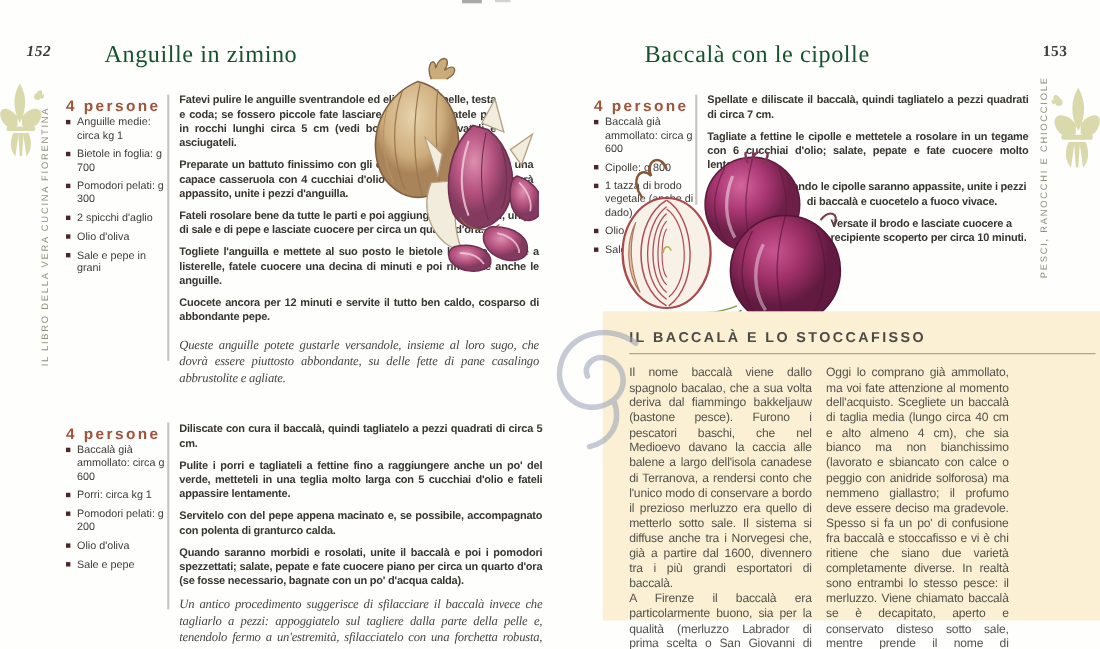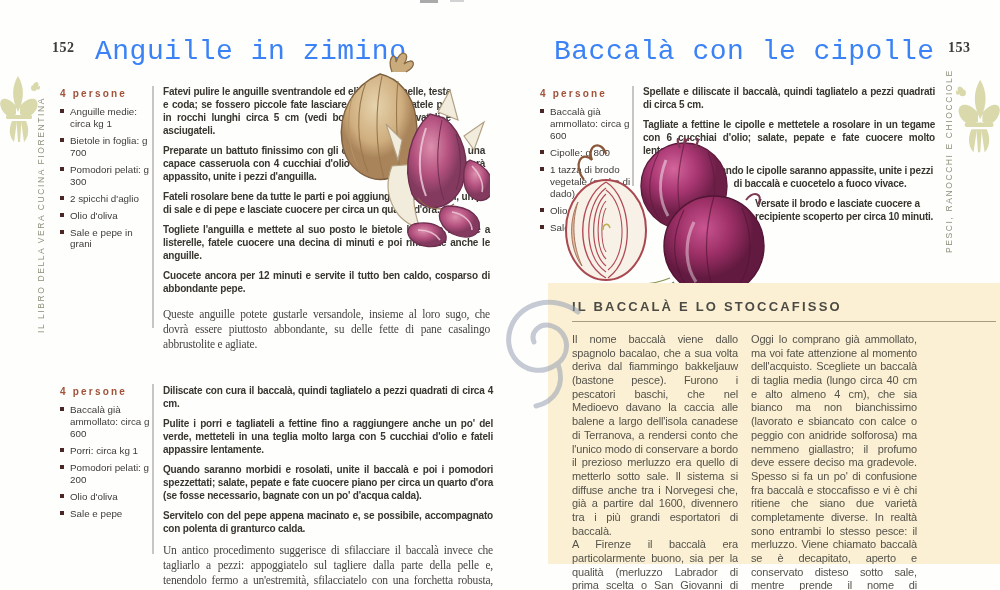--- a/index.html
+++ b/index.html
@@ -10,41 +10,41 @@
   .sliver.s2{height:2px;background:#d2d2d2;}
 
   
   .vtext{position:absolute;transform:rotate(-90deg);transform-origin:0 0;
          font-size:8.5px;letter-spacing:1.6px;color:#8f8f7c;white-space:nowrap;}
   .fleur{position:absolute;}
 
   .pagenum{position:absolute;font-family:"Liberation Serif",serif;font-size:14px;
            font-weight:bold;color:#3c3c3c;letter-spacing:.5px;}
 
-  .recipe-title{position:absolute;font-family:Liberation Mono, monospace;
-                font-size:28px;color:#3b82f6;letter-spacing:.5px;white-space:nowrap;}
-
-  .serves{position:absolute;font-size:10px;font-weight:bold;letter-spacing:2.2px;
+  .recipe-title{position:absolute;font-family:Liberation Serif, serif;
+                font-size:22px;color:#14532d;letter-spacing:.5px;white-space:nowrap;}
+
+  .serves{position:absolute;font-size:14px;font-weight:bold;letter-spacing:2.2px;
           color:#a0523a;}
 
   .ing-list{position:absolute;width:94px;}
   .ing-item{position:relative;padding-left:10px;font-size:9.8px;font-weight:normal;
             color:#3d3b39;line-height:1.22;margin-bottom:5px;}
   .ing-item .sq{position:absolute;left:0;top:3px;width:4px;height:4px;background:#4a2626;}
 
   .vdivider{position:absolute;width:1.5px;background:#c7c6c3;}
 
   .rtext{position:absolute;}
   .rtext p{margin:0 0 7px 0;font-size:10px;font-weight:bold;color:#38362f;
            line-height:1.3;letter-spacing:-0.2px;text-align:justify;}
   .rtext p.narrow1{width:288px;}
   .rtext p.narrow2{width:322px;}
   .rtext p.indent1{margin-left:62px;text-align:center;}
   .rtext p.indent2{margin-left:112px;text-align:left;margin-bottom:0;}
-  .note{font-family:"Liberation Serif",serif;font-weight:normal !important;
+  .note{font-family:"Liberation Serif",serif;font-style:italic;font-weight:normal !important;
         font-size:11.5px !important;color:#474540 !important;line-height:1.3 !important;
         text-align:left;margin-top:12px !important;}
 
   
   .infobox{position:absolute;left:548px;top:283px;width:468px;height:281px;
            background:#fbf0d3;box-sizing:border-box;padding:16px 20px 14px 24px;}
   .infobox h3{margin:0;font-size:13px;font-weight:bold;letter-spacing:2.2px;
               color:#4b4a44;}
   .infobox .rule{height:0;border-bottom:1.5px solid #a89d80;margin:7px 0 11px 0;}
   .boxcols{display:flex;gap:13px;}
@@ -91,21 +91,21 @@
         <path d="M12 45 C8 54 10 62 14 66 L17 45 Z"></path>
         <path d="M16.5 45 L21.5 45 L20 66 L18 66 Z"></path>
         <path d="M26 45 C30 54 28 62 24 66 L21 45 Z"></path>
         <circle cx="34" cy="12" r="3"></circle>
         <path d="M33 9 C36 4 40 6 38 11 C40 8 42 12 38 14 Z"></path>
       </g>
     </svg>
   </div>
   <div class="vtext" style="left:944px;top:253px;">PESCI, RANOCCHI E CHIOCCIOLE</div>
 
-  <div class="pagenum" style="left:52px;top:40px;">152</div>
+  <div class="pagenum" style="left:24px;top:40px;font-style:italic;">152</div>
 
   <div class="recipe-title" style="left:95px;top:36px;">Anguille in zimino</div>
 
   <div class="serves" style="left:60px;top:88px;">4 persone</div>
 
   <div class="ing-list" style="left:60px;top:106px;">
     <div class="ing-item"><span class="sq"></span><span>Anguille medie: circa kg 1</span></div>
     <div class="ing-item"><span class="sq"></span><span>Bietole in foglia: g 700</span></div>
     <div class="ing-item"><span class="sq"></span><span>Pomodori pelati: g 300</span></div>
     <div class="ing-item"><span class="sq"></span><span>2 spicchi d'aglio</span></div>
@@ -174,45 +174,45 @@
     <div class="ing-item"><span class="sq"></span><span>Baccalà già ammollato: circa g 600</span></div>
     <div class="ing-item"><span class="sq"></span><span>Porri: circa kg 1</span></div>
     <div class="ing-item"><span class="sq"></span><span>Pomodori pelati: g 200</span></div>
     <div class="ing-item"><span class="sq"></span><span>Olio d'oliva</span></div>
     <div class="ing-item"><span class="sq"></span><span>Sale e pepe</span></div>
   </div>
 
   <div class="vdivider" style="left:152px;top:384px;height:170px;"></div>
 
   <div class="rtext" style="left:163px;top:384px;width:330px;">
-    <p>Diliscate con cura il baccalà, quindi tagliatelo a pezzi quadrati di circa 4 cm.</p>
+    <p>Diliscate con cura il baccalà, quindi tagliatelo a pezzi quadrati di circa 5 cm.</p>
     <p>Pulite i porri e tagliateli a fettine fino a raggiungere anche un po' del verde, metteteli in una teglia molto larga con 5 cucchiai d'olio e fateli appassire lentamente.</p>
+    <p>Servitelo con del pepe appena macinato e, se possibile, accompagnato con polenta di granturco calda.</p>
     <p>Quando saranno morbidi e rosolati, unite il baccalà e poi i pomodori spezzettati; salate, pepate e fate cuocere piano per circa un quarto d'ora (se fosse necessario, bagnate con un po' d'acqua calda).</p>
-    <p>Servitelo con del pepe appena macinato e, se possibile, accompagnato con polenta di granturco calda.</p>
     <p class="note" style="margin-top:8px !important;">Un antico procedimento suggerisce di sfilacciare il baccalà invece che tagliarlo a pezzi: appoggiatelo sul tagliere dalla parte della pelle e, tenendolo fermo a un'estremità, sfilacciatelo con una forchetta robusta, strappando la polpa, fino a che la pelle non ne rimanga quasi del tutto priva.</p>
   </div>
 
   <div class="pagenum" style="left:948px;top:40px;text-align:right;">153</div>
 
-  <div class="recipe-title" style="left:554px;top:36px;">Baccalà con le cipolle</div>
+  <div class="recipe-title" style="left:586px;top:36px;">Baccalà con le cipolle</div>
 
   <div class="serves" style="left:540px;top:88px;">4 persone</div>
 
   <div class="ing-list" style="left:540px;top:106px;width:92px;">
     <div class="ing-item"><span class="sq"></span><span>Baccalà già ammollato: circa g 600</span></div>
     <div class="ing-item"><span class="sq"></span><span>Cipolle: g 800</span></div>
     <div class="ing-item"><span class="sq"></span><span>1 tazza di brodo vegetale (anche di dado)</span></div>
     <div class="ing-item"><span class="sq"></span><span>Olio d'oliva</span></div>
     <div class="ing-item"><span class="sq"></span><span>Sale e pepe</span></div>
   </div>
 
   <div class="vdivider" style="left:632px;top:86px;height:100px;"></div>
 
   <div class="rtext" style="left:643px;top:85px;width:292px;">
-    <p>Spellate e diliscate il baccalà, quindi tagliatelo a pezzi quadrati di circa 5 cm.</p>
+    <p>Spellate e diliscate il baccalà, quindi tagliatelo a pezzi quadrati di circa 7 cm.</p>
     <p>Tagliate a fettine le cipolle e mettetele a rosolare in un tegame con 6 cucchiai d'olio; salate, pepate e fate cuocere molto lentamente.</p>
     <p class="indent1">Quando le cipolle saranno appassite, unite i pezzi di baccalà e cuocetelo a fuoco vivace.</p>
     <p class="indent2">Versate il brodo e lasciate cuocere a recipiente scoperto per circa 10 minuti.</p>
   </div>
 
   <div style="position:absolute;left:556px;top:138px;">
     <svg width="218" height="162" viewBox="0 0 218 162">
       <defs>
         <radialGradient id="on1" cx="38%" cy="30%">
             <stop offset="0%" stop-color="#d express66a0" stop-opacity="1"></stop>

